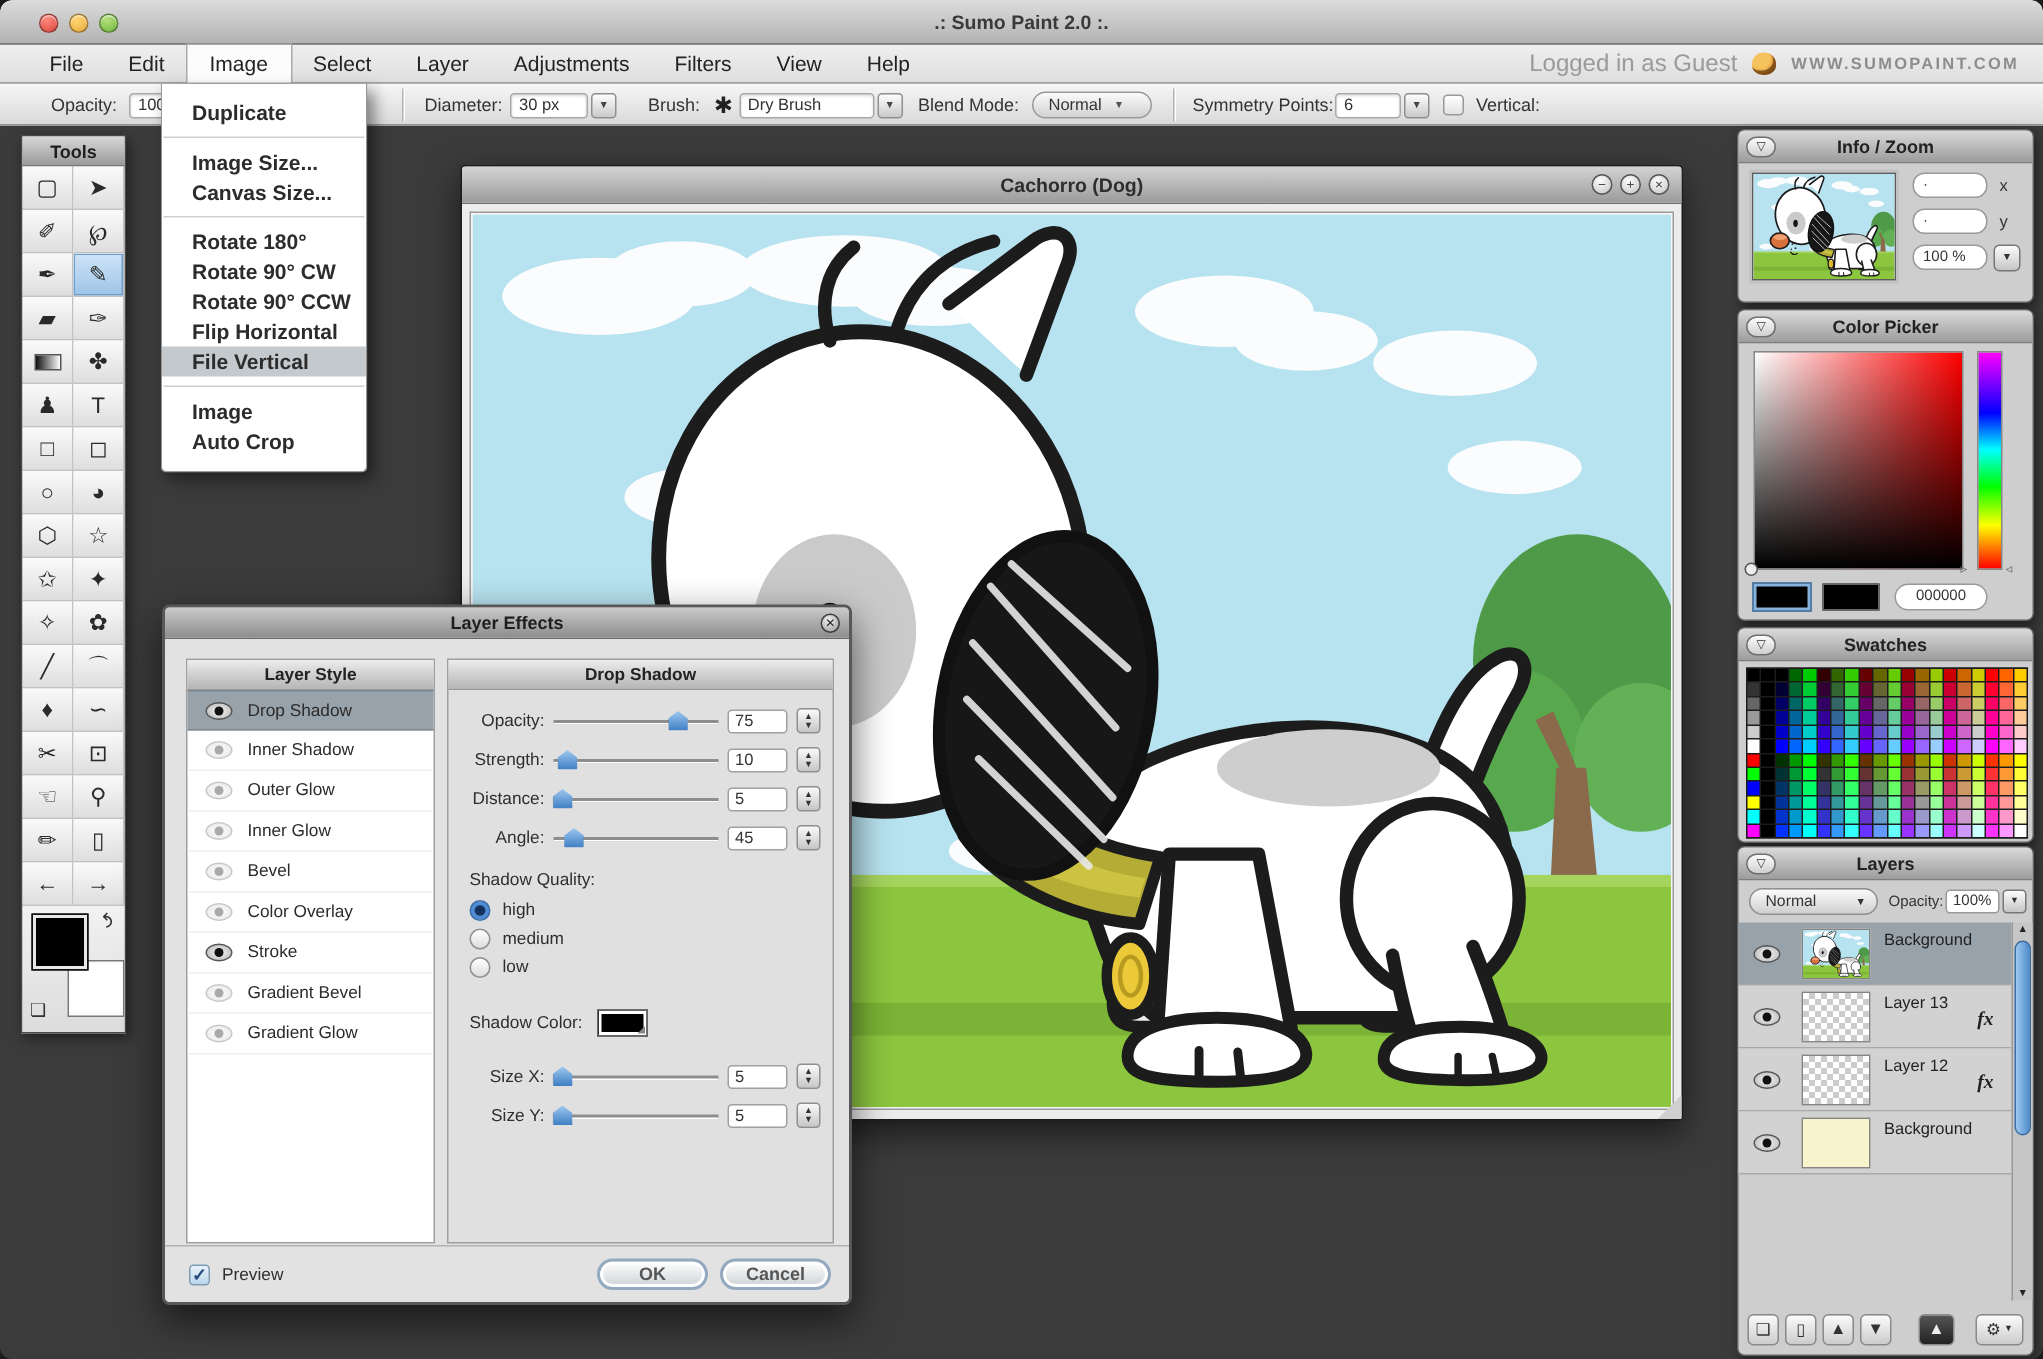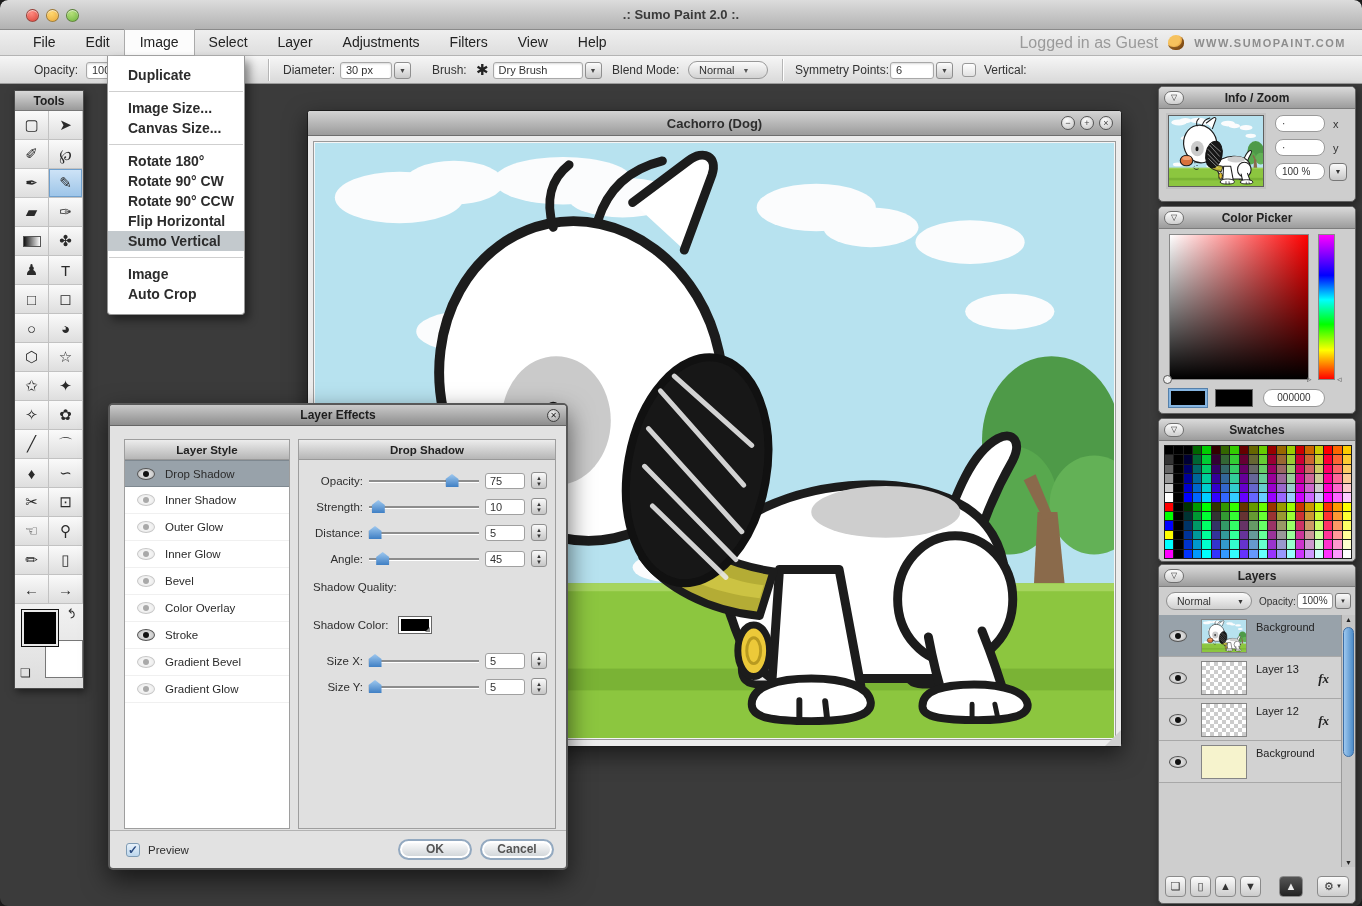--- a/index.html
+++ b/index.html
@@ -520,21 +520,21 @@
   <div id="image-menu">
       <div class="dd-item">Duplicate</div>
       <div class="menu-sep"></div>
       <div class="dd-item">Image Size...</div>
       <div class="dd-item">Canvas Size...</div>
       <div class="menu-sep"></div>
       <div class="dd-item">Rotate 180°</div>
       <div class="dd-item">Rotate 90° CW</div>
       <div class="dd-item">Rotate 90° CCW</div>
       <div class="dd-item">Flip Horizontal</div>
-      <div class="dd-item hl">Sumo Vertical</div>
+      <div class="dd-item hl">File Vertical</div>
       <div class="menu-sep"></div>
       <div class="dd-item">Image</div>
       <div class="dd-item">Auto Crop</div>
     </div>
 
   <div id="fx-dialog">
     <div id="fx-titlebar">
       <div id="fx-title">Layer Effects</div>
       <div id="fx-close">✕</div>
     </div>
@@ -623,20 +623,34 @@
             <div class="num-field">45</div>
             <div class="stepper">
               <span>▲</span>
               <span>▼</span>
             </div>
           </div>
         </div>
       <div id="quality-settings">
         <div id="quality-block">
           <div class="group-label">Shadow Quality:</div>
+          <div id="quality-list">
+              <div class="radio-row">
+                <span class="radio on"></span>
+                <span class="opt-label">high</span>
+              </div>
+              <div class="radio-row">
+                <span class="radio"></span>
+                <span class="opt-label">medium</span>
+              </div>
+              <div class="radio-row">
+                <span class="radio"></span>
+                <span class="opt-label">low</span>
+              </div>
+            </div>
         </div>
       </div>
       <div id="shadow-color-row">
         <span class="opt-label">Shadow Color:</span>
         <div id="shadow-color-swatch"></div>
       </div>
       <div id="sliders-size" class="slider-col" style="padding-top:18px">
           <div class="slider-row">
             <span class="sl-label">Size X:</span>
             <div class="sl-track">

